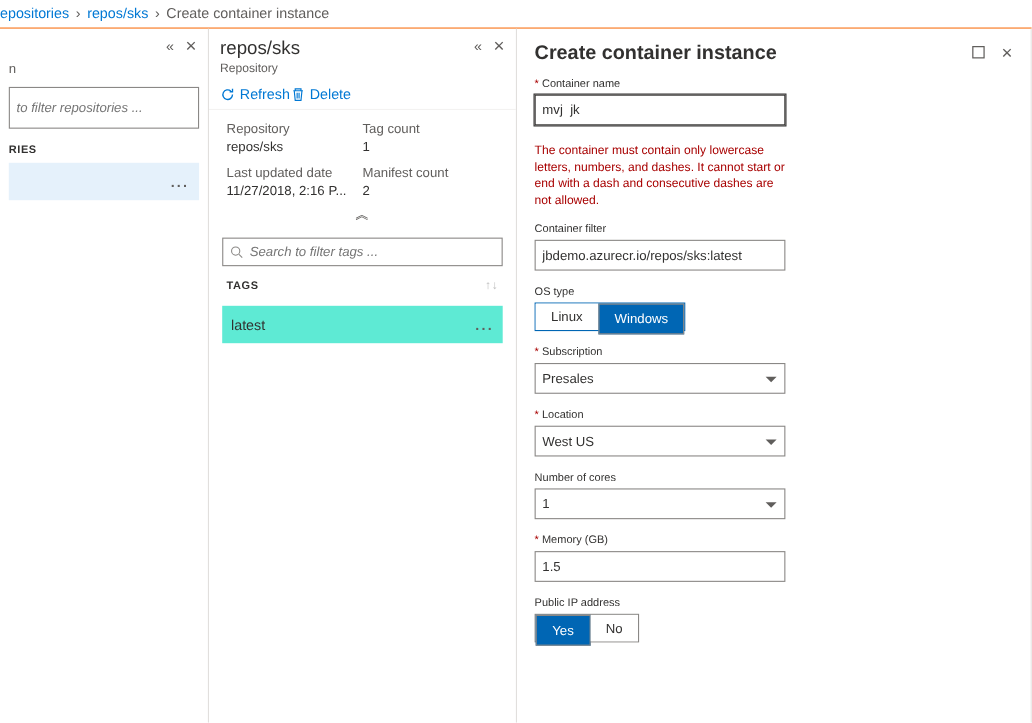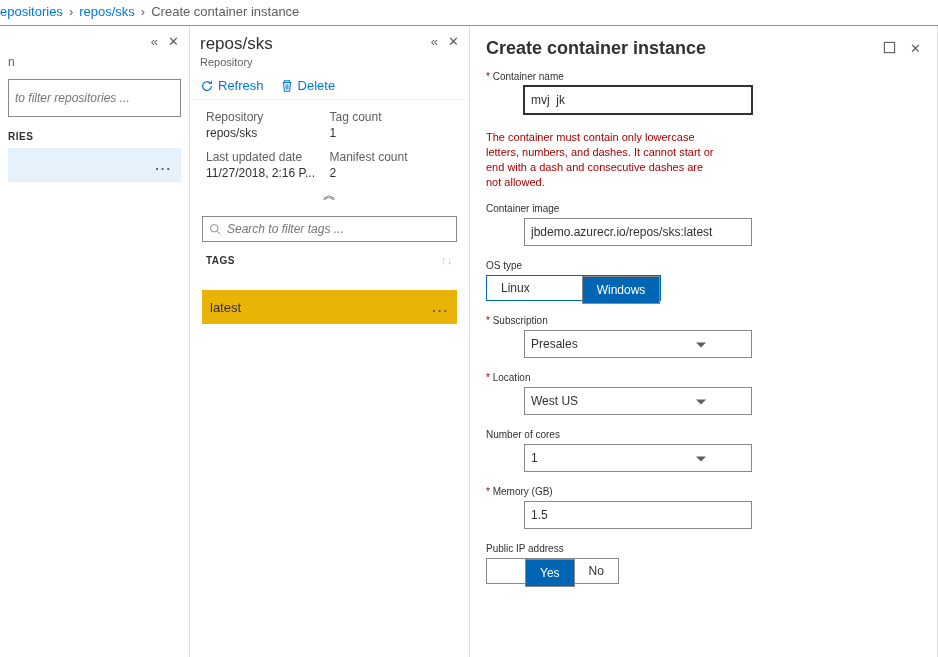--- a/index.html
+++ b/index.html
@@ -55,55 +55,55 @@
   .cat-label { font-size: 10px; font-weight: 600; color: #323130; margin: 14px 0 6px 0; letter-spacing: .5px; }
   .list-row {
     height: 34px; display: flex; align-items: center; justify-content: space-between;
     padding: 0 8px; font-size: 13px; color: #323130;
     border: 1px solid transparent;
   }
   .list-row.selected { background: #e5f1fb; }
   .list-row .ell { color: #605e5c; font-weight: 600; letter-spacing: 2px; cursor: pointer; }
 
   .toolbar {
-    display: flex; align-items: center; gap: 16px;
+    display: flex; align-items: center; 
     padding: 6px 10px; font-size: 13px; color: #0078d4;
     border-bottom: 1px solid #f3f2f1;
   }
   .toolbar .tb-item { display: flex; align-items: center; gap: 4px; cursor: pointer; }
   .toolbar svg { width: 14px; height: 14px; }
   .meta-grid {
     display: grid; grid-template-columns: 1fr 1fr; row-gap: 10px;
     padding: 10px 16px 4px 16px; font-size: 12px;
   }
   .meta-grid .lbl { color: #605e5c; }
   .meta-grid .val { color: #323130; margin-top: 2px; }
   .collapse-row { text-align: center; color: #605e5c; cursor: pointer; padding: 2px 0 8px 0; }
   .search-wrap { margin: 4px 12px 0 12px; border: 1px solid #8a8886; height: 26px; display: flex; align-items: center; padding: 0 6px; gap: 4px; }
   .search-wrap input { border: none; outline: none; font-size: 12px; color: #605e5c; font-style: italic; flex: 1; }
   .tags-header { font-size: 10px; font-weight: 600; color: #323130; padding: 12px 16px 8px 16px; letter-spacing: .5px; display: flex; align-items: center; justify-content: space-between; }
   .tags-header .up { color: #bfbfbf; font-size: 11px; }
   .tag-row {
-    margin: 16px 12px; height: 34px; display: flex; align-items: center; justify-content: space-between;
-    padding: 0 8px; background: #eab308; font-size: 13px;
+    margin: 4px 12px; height: 34px; display: flex; align-items: center; justify-content: space-between;
+    padding: 0 8px; background: #5eead4; font-size: 13px;
   }
   .tag-row .ell { color: #605e5c; font-weight: 600; letter-spacing: 2px; cursor: pointer; }
 
   .pane3-header {
     display: flex; align-items: center; justify-content: space-between;
     padding: 12px 16px 4px 16px;
   }
   .pane3-header .title3 { font-size: 18px; font-weight: 600; color: #323130; }
   .pane3-header .controls3 { display: flex; gap: 14px; color: #605e5c; }
   .form { padding: 8px 16px 16px 16px; display: flex; flex-direction: column; gap: 14px; width: 260px; }
   .fld-label { font-size: 10px; color: #323130; margin-bottom: 4px; display: block; }
   .req::before { content: "* "; color: #a80000; }
   .txt, .sel {
     width: 100%; height: 28px; border: 1px solid #8a8886;
-    font-size: 12px; padding: 0 6px; background: #fff; color: #323130; margin-left: 38px;
+    font-size: 12px; padding: 0 6px; background: #fff; color: #323130;
   }
   .txt.error { border: 1px solid #323130; outline: 1px solid #323130; }
   .errmsg { font-size: 11px; color: #a80000; margin-top: 16px; line-height: 1.35; }
   .link { font-size: 12px; color: #0078d4; cursor: pointer; margin-top: 4px; display: inline-block; }
   .sel-wrap { position: relative; }
   .sel-wrap::after {
     content: ""; position: absolute; right: 8px; top: 50%; transform: translateY(-30%);
     border-left: 5px solid transparent; border-right: 5px solid transparent; border-top: 5px solid #605e5c;
     pointer-events: none;
   }
@@ -221,21 +221,21 @@
 
     <div class="form">
 
       <div>
         <span class="fld-label req">Container name</span>
         <input class="txt error" value="mvj  jk" style="">
         <div class="errmsg">The container must contain only lowercase letters, numbers, and dashes. It cannot start or end with a dash and consecutive dashes are not allowed.</div>
       </div>
 
       <div>
-        <span class="fld-label">Container image</span>
+        <span class="fld-label">Container filter</span>
         <input class="txt" value="jbdemo.azurecr.io/repos/sks:latest" style="">
       </div>
 
       <div>
         <span class="fld-label">OS type</span>
         <div class="seg noborder">
           <div class="opt">Linux</div>
           <div class="opt sel">Windows</div>
         </div>
       </div>

